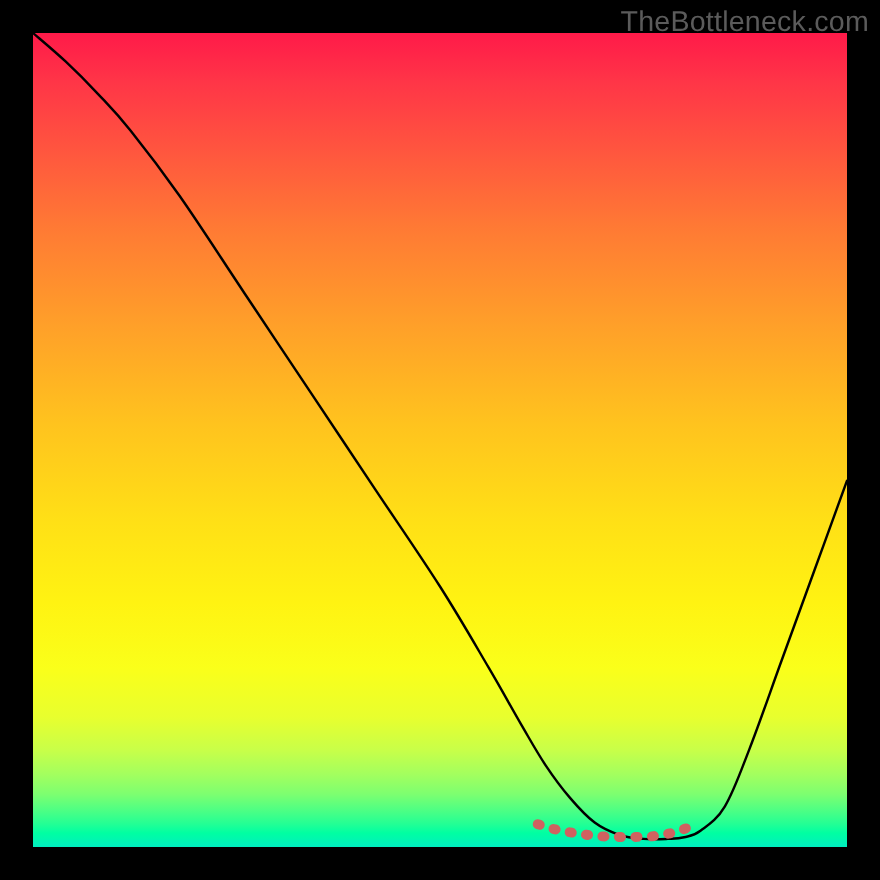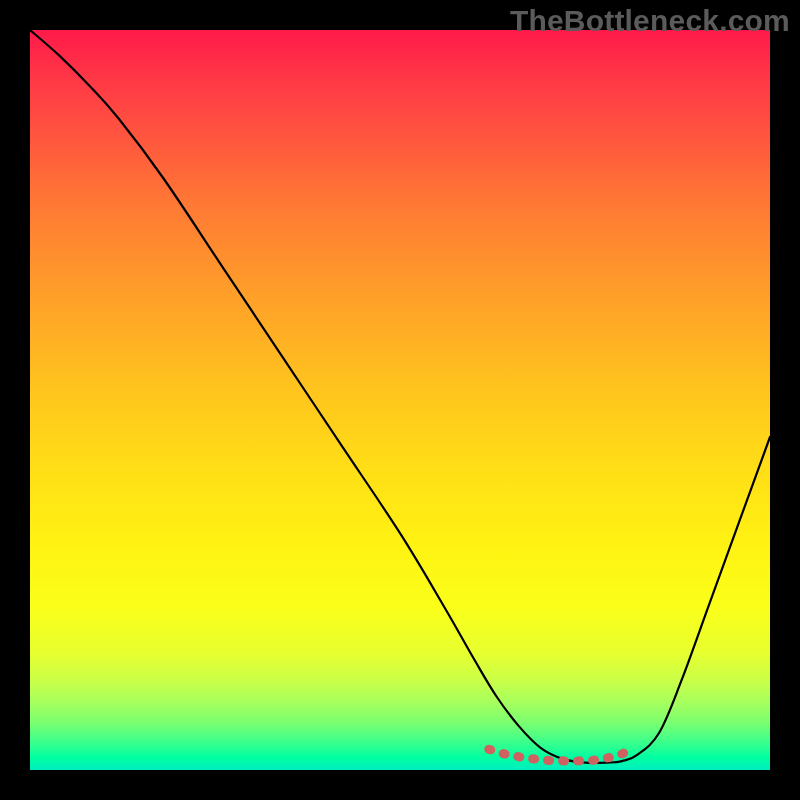--- a/index.html
+++ b/index.html
@@ -15,22 +15,22 @@
     position: relative;
     width: 800px;
     height: 800px;
     background: #000;
   }
   .watermark {
     position: absolute;
     top: 4px;
     right: 10px;
     color: #5b5b5b;
-    font-size: 30px;
-    font-weight: 700;
+    font-size: 26px;
+    font-weight: 400;
     letter-spacing: 0.2px;
     z-index: 10;
   }
   .plot-area {
     position: absolute;
     left: 30px;
     top: 30px;
     width: 740px;
     height: 740px;
     overflow: hidden;

